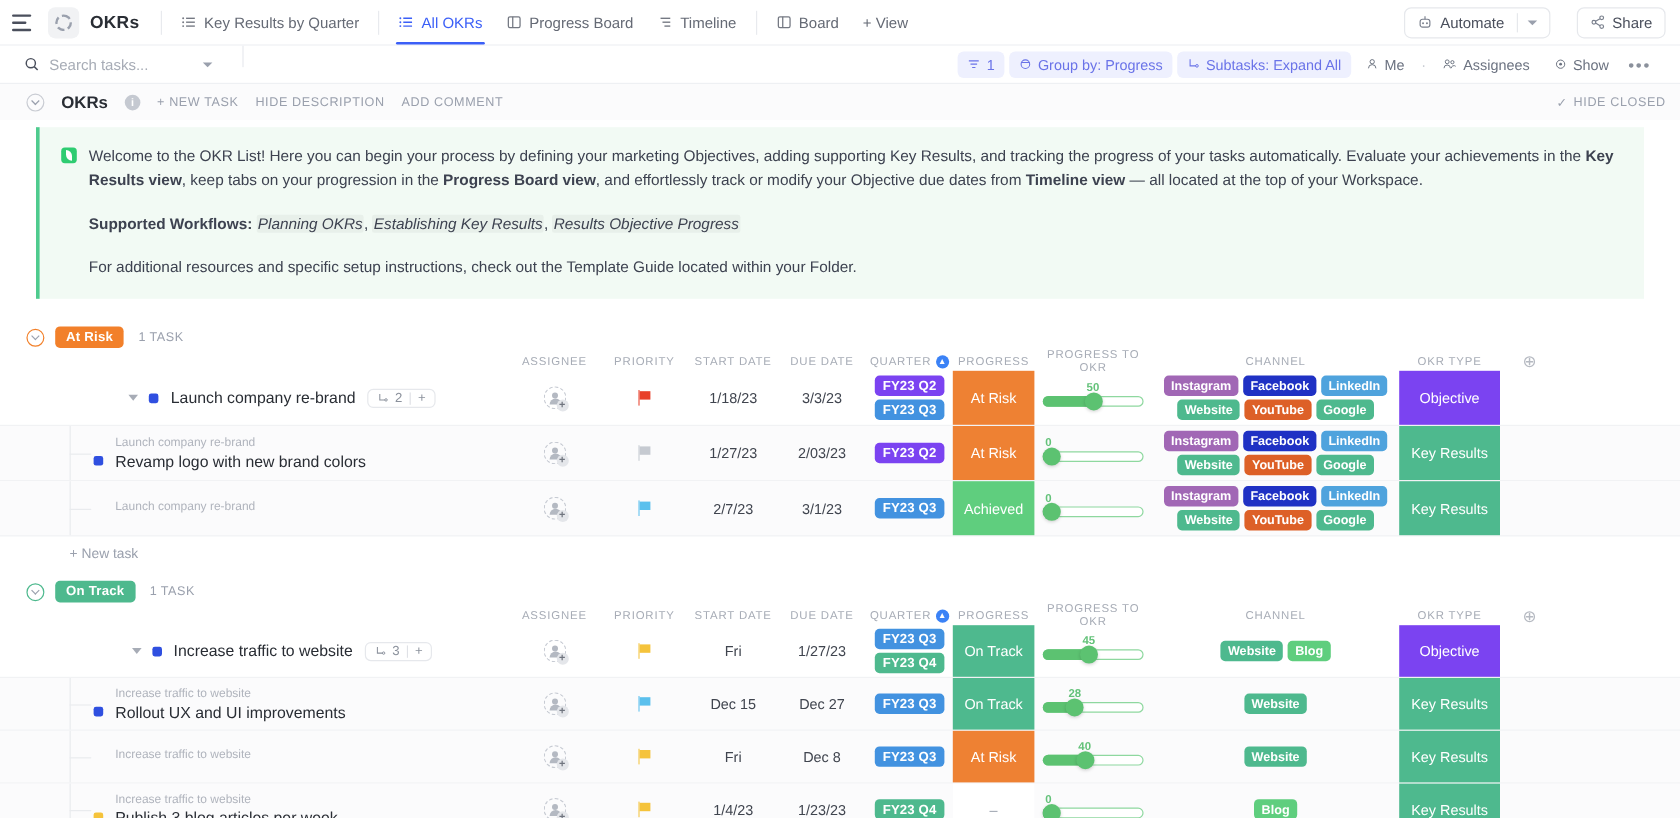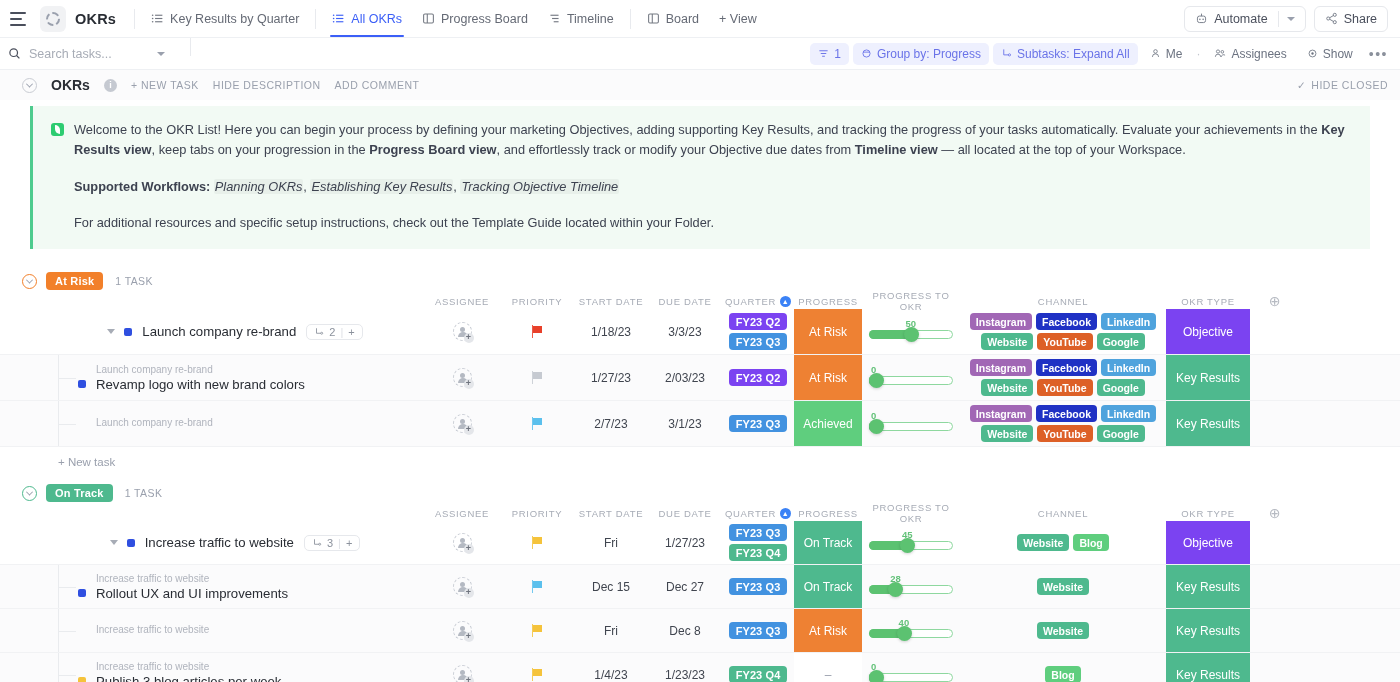--- a/index.html
+++ b/index.html
@@ -43,33 +43,33 @@
     font-size: 12.5px; color:#656a75; height:100%;
     padding: 0 10px; position:relative; cursor:pointer; white-space:nowrap;
   }
   .tab.active { color:#3b5ff7; }
   .tab.active::after {
     content:""; position:absolute; left:8px; right:8px; bottom:0; height:2px; background:#3b5ff7; border-radius:2px;
   }
   .tabico { width:13px; height:13px; position:relative; flex:none; opacity:.9; }
   .tab.active .tabico { opacity:1; }
 
-  .topright { margin-left:auto; display:flex; align-items:center; gap:8px; }
+  .topright { margin-left:auto; display:flex; align-items:center; gap:22px; }
   .pillbtn {
     display:flex; align-items:center; gap:6px; height:26px; padding:0 10px;
     border:1px solid #e6e8ec; border-radius:6px; font-size:12.5px; color:#4a4f5c;
     background:#fff; cursor:pointer; white-space:nowrap;
   }
   .pillbtn .divider { width:1px; height:16px; background:#e6e8ec; margin: 0 2px 0 4px; }
   .caret { width:0;height:0;border-left:4px solid transparent;border-right:4px solid transparent;border-top:4.5px solid #9aa0ad; }
 
   
   .searchbar {
     height: 32px; display:flex; 
-    border-bottom: 1px solid #eef0f3; padding: 0 8px;
+    border-bottom: 1px solid #eef0f3; padding: 0 20px;
   }
   .search-left { display:flex; align-items:center; gap:8px; width: 170px; }
   .search-input {
     border:none; outline:none; font-size:12.5px; color:#292d34;
     background:transparent; width: 120px; font-family:inherit;
   }
   .search-input::placeholder { color:#a7acb6; }
   .searchbar .vsep2 { width:1px; height:18px; background:#e8eaee; margin-left: 12px; }
 
   .sb-right { margin-left:auto; display:flex; align-items:center; gap:4px; }
@@ -356,21 +356,21 @@
 
 <div class="descwrap">
   <div class="descbox">
     <div class="leaficon"></div>
     <div class="descbody">
       <p>
         <span>Welcome to the OKR List! Here you can begin your process by defining your marketing Objectives, adding supporting Key Results, and tracking the progress of your tasks automatically. Evaluate your achievements in the </span><b>Key Results view</b><span>, keep tabs on your progression in the </span><b>Progress Board view</b><span>, and effortlessly track or modify your Objective due dates from </span><b>Timeline view</b><span> — all located at the top of your Workspace.</span>
       </p>
       <p>
         <b>Supported Workflows:</b>
-        <span class="hl">Planning OKRs</span><span>, </span><span class="hl">Establishing Key Results</span><span>, </span><span class="hl">Tracking Objective Timeline</span>
+        <span class="hl">Planning OKRs</span><span>, </span><span class="hl">Establishing Key Results</span><span>, </span><span class="hl">Results Objective Progress</span>
       </p>
       <p>For additional resources and specific setup instructions, check out the Template Guide located within your Folder.</p>
     </div>
   </div>
 </div>
 
 <div class="tablearea" id="table">
     <div class="grp">
       <div class="grphead">
         <div class="chev-circle" style="border-color:#f2802a"></div>

